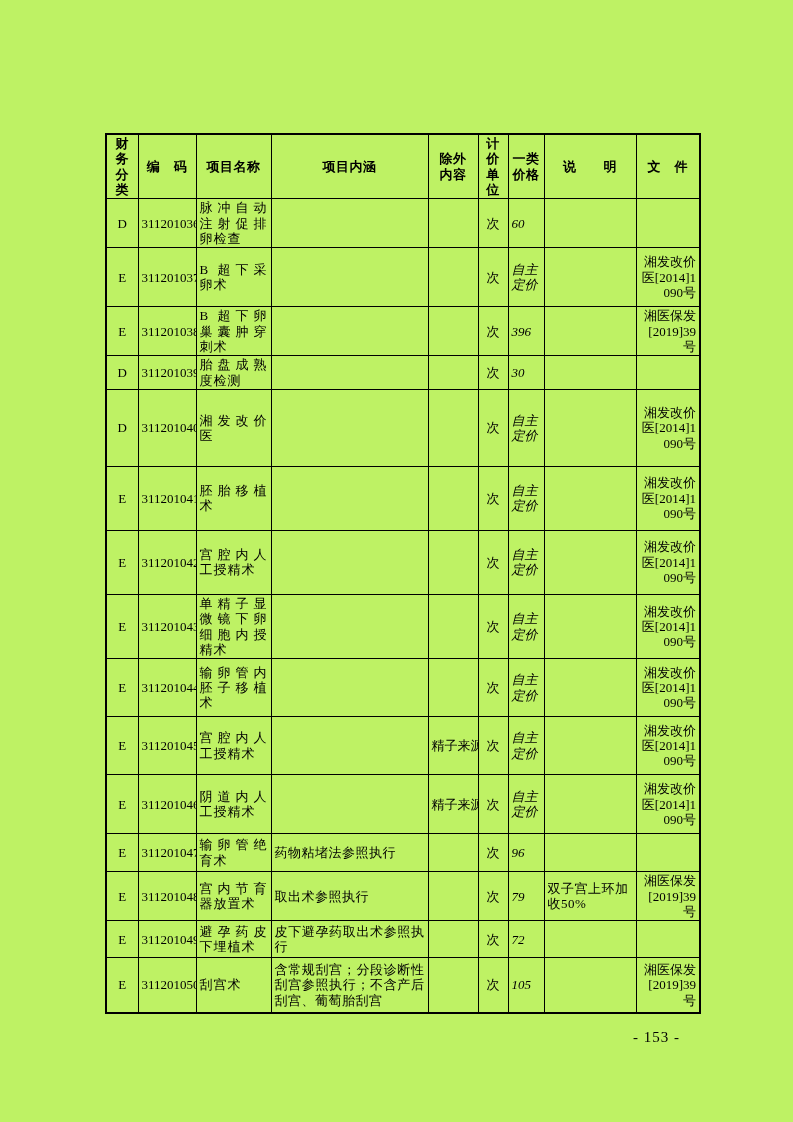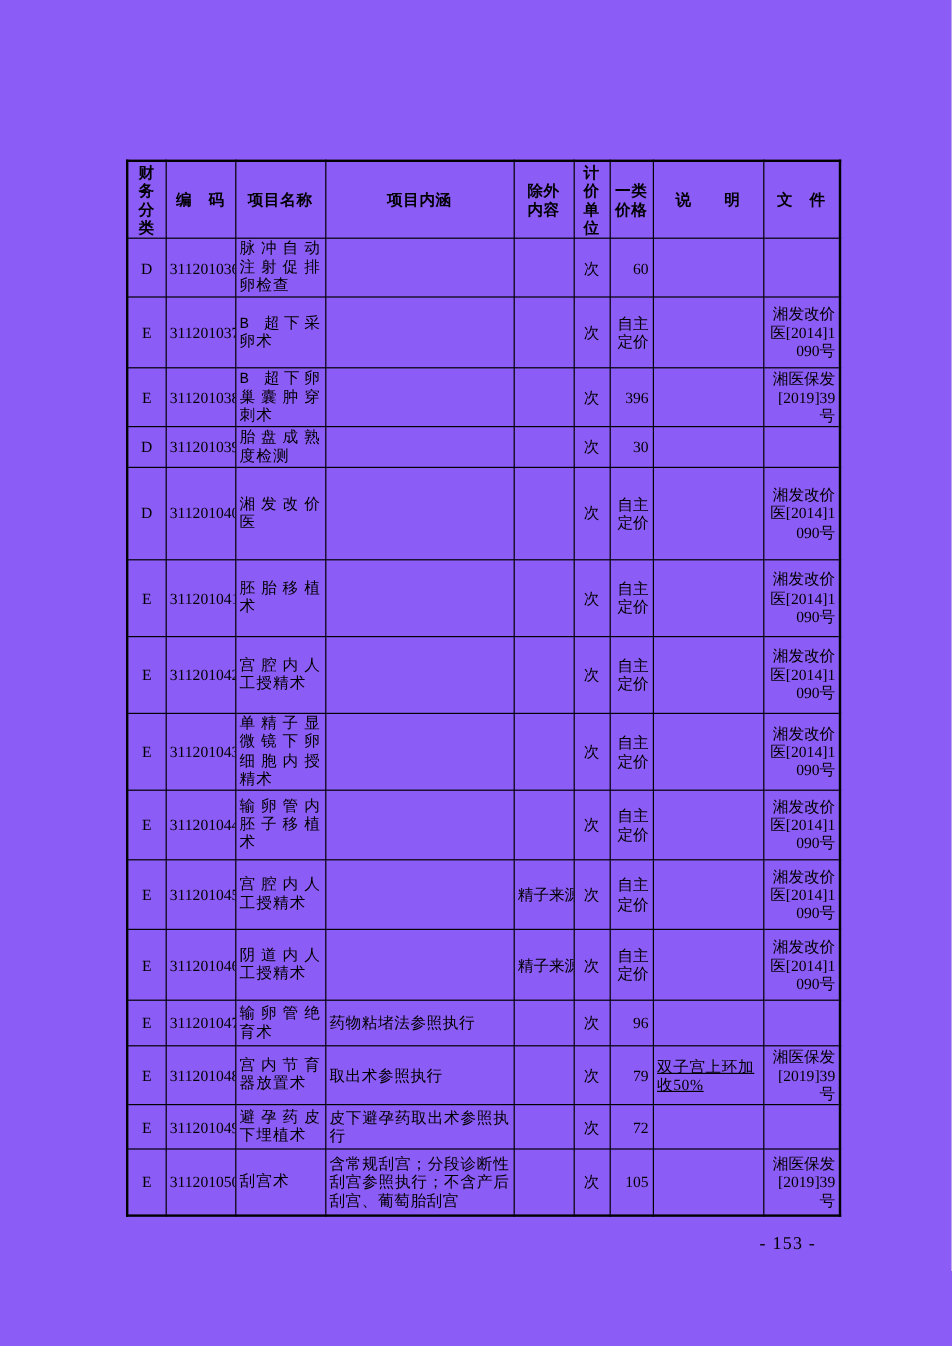--- a/index.html
+++ b/index.html
@@ -1,20 +1,20 @@
 <!DOCTYPE html>
 <html><head>
 <meta charset="utf-8">
 <style>
   html, body { margin: 0; padding: 0; background: #e8e8e8; }
   .page {
     position: relative;
     width: 793px;
     height: 1122px;
-    background: #8b5cf6;
+    background: #bef264;
     margin: 0 auto;
     font-family: "Liberation Serif", "DejaVu Serif", serif;
     color: #000;
     overflow: hidden;
   }
   table.price-table {
     position: absolute;
     left: 105px;
     top: 133px;
     width: 594px;
@@ -33,26 +33,26 @@
   .price-table thead th {
     font-weight: bold;
     text-align: center;
     white-space: pre-line;
     height: 46px;
     font-size: 13px;
     letter-spacing: 0.5px;
   }
   .cell-fin   { text-align: center; }
   .cell-code  { text-align: center; padding: 1px 0; font-size: 12.5px; white-space: nowrap; }
-  .cell-name  { text-align: justify; letter-spacing: 1px; font-family: Liberation Mono, monospace; }
+  .cell-name  { text-align: justify; letter-spacing: 1px; }
   .cell-content { text-align: justify; letter-spacing: 0.5px; }
   .cell-excluded { text-align: right; padding: 1px 0; font-size: 12px; white-space: nowrap; }
   .cell-unit  { text-align: center; }
-  .cell-price { text-align: right; word-break: break-all; }
-  .cell-note  { text-align: left; letter-spacing: 0.5px; text-decoration: underline; }
+  .cell-price { text-align: left; word-break: break-all; font-style: italic; }
+  .cell-note  { text-align: left; letter-spacing: 0.5px; }
   .cell-doc   { text-align: right; word-break: break-all; }
   .page-number {
     position: absolute;
     top: 1029px;
     left: 0;
     width: 100%;
     box-sizing: border-box;
     padding-right: 113px;
     text-align: right;
     font-size: 15px;

